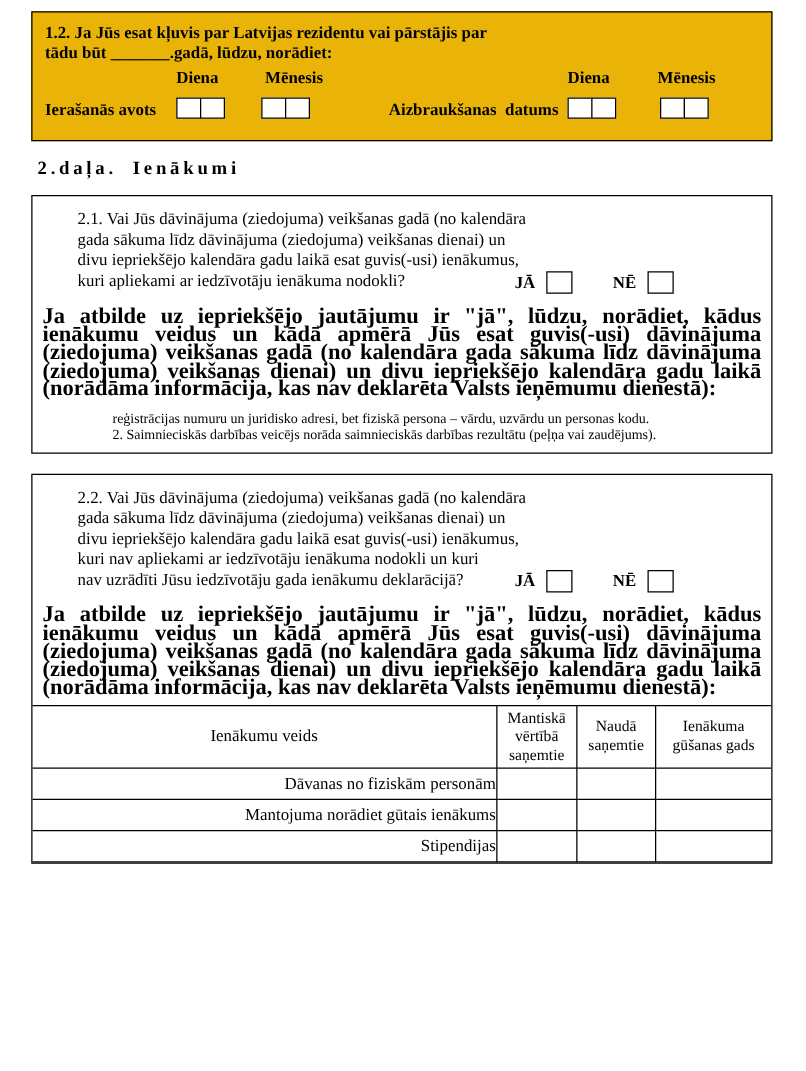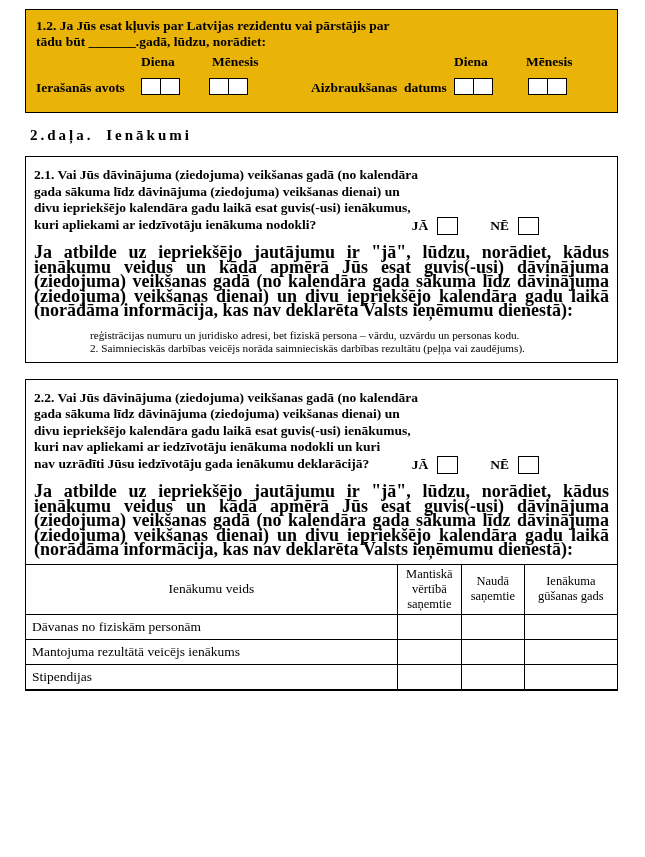--- a/index.html
+++ b/index.html
@@ -56,24 +56,25 @@
   }
 
   
   .qbox { margin-top: 12px; background: #fff; }
   .qbox + .qbox { margin-top: 16px; }
   .qrow {
     position: relative;
     padding: 10px 8px 6px 8px;
   }
   .question {
-    font-weight: bold;
+    font-weight: normal;
     font-size: 13.5px;
     line-height: 16.5px;
     white-space: pre-line;
+    margin-left: 28px;
   }
   .yn {
     position: absolute;
     right: 78px;
     bottom: 4px;
     display: flex;
     align-items: center;
     font-weight: bold;
     font-size: 13.5px;
     white-space: nowrap;
@@ -121,21 +122,21 @@
     font-size: 11.2px;
     line-height: 13px;
     padding: 4px 8px 7px 6px;
   }
   .notes .indent { padding-left: 58px; }
 
   .t22 thead th { height: 46px; font-size: 12.5px; padding: 2px; }
   .t22 .c1 { width: 62.8%; font-size: 13.5px; }
   .t22 .c2 { width: 10.9%; }
   .t22 .c3 { width: 10.6%; }
-  .t22 tbody td { height: 25px; vertical-align: middle; }
+  .t22 tbody td { height: 25px; vertical-align: middle; text-align: right; }
   .t22 .row-label {
     padding-left: 6px;
     font-size: 13.5px;
   }
 </style>
 </head>
 <body>
 
 <div class="page">
 
@@ -215,21 +216,21 @@
         </tr>
       </thead>
       <tbody>
         <tr>
           <td class="row-label">Dāvanas no fiziskām personām</td>
           <td></td>
           <td></td>
           <td></td>
         </tr>
         <tr>
-          <td class="row-label">Mantojuma rezultātā veicējs ienākums</td>
+          <td class="row-label">Mantojuma norādiet gūtais ienākums</td>
           <td></td>
           <td></td>
           <td></td>
         </tr>
         <tr>
           <td class="row-label">Stipendijas</td>
           <td></td>
           <td></td>
           <td></td>
         </tr>

